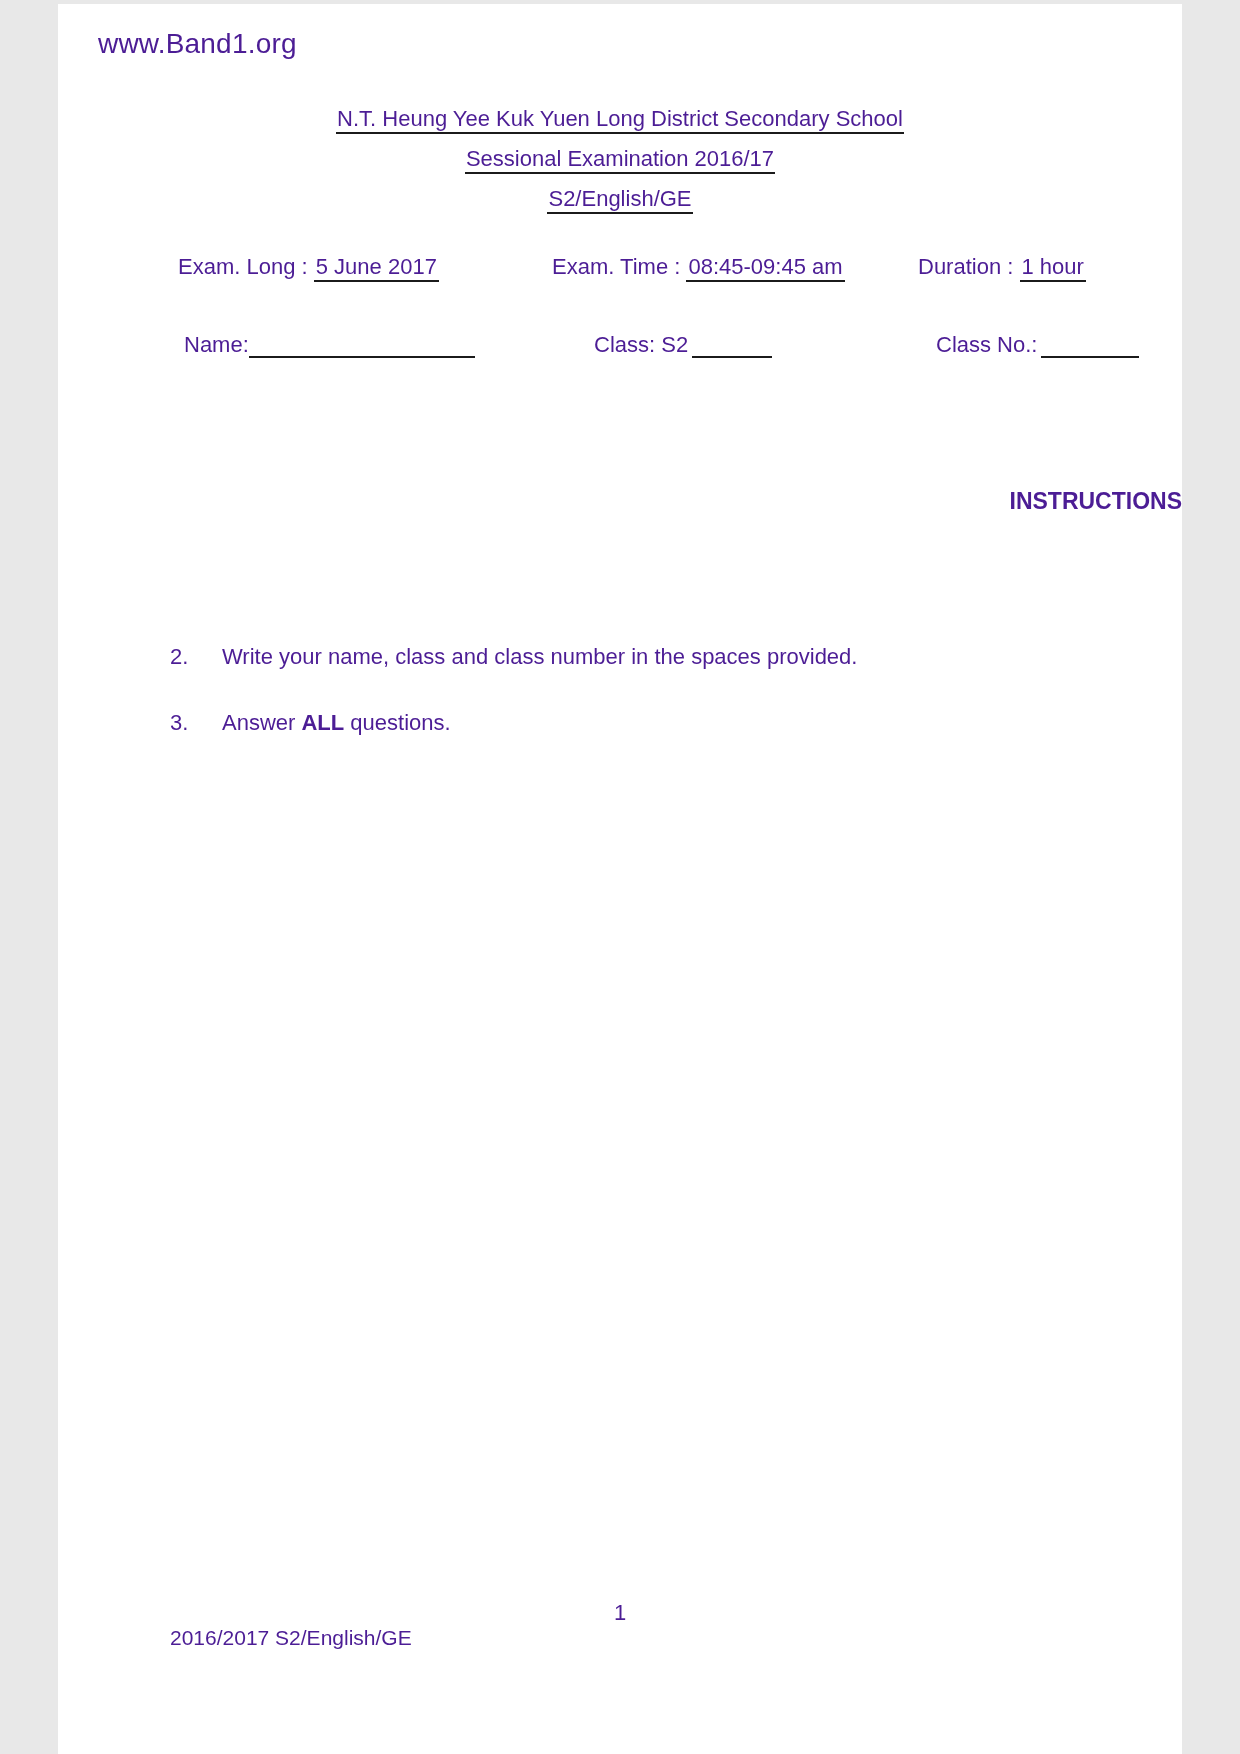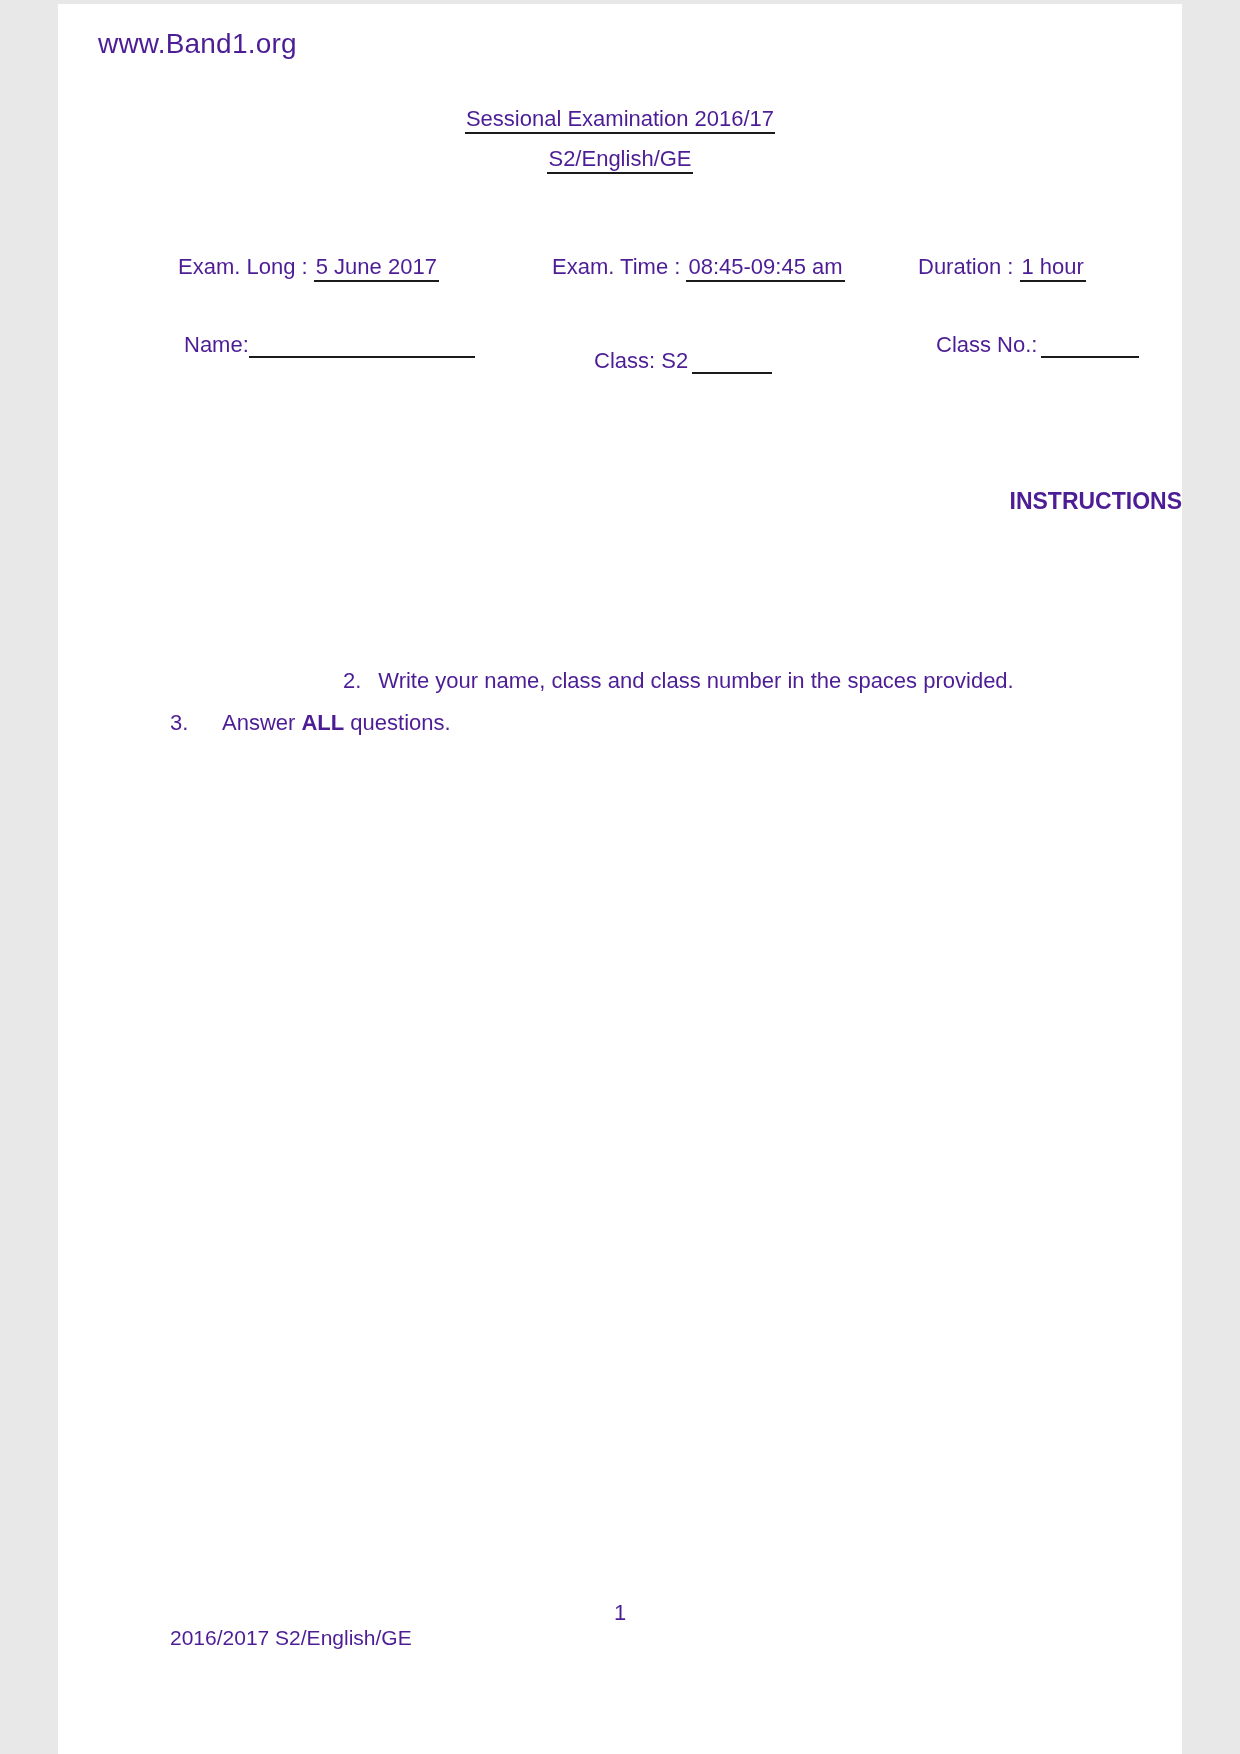--- a/index.html
+++ b/index.html
@@ -92,20 +92,23 @@
 </style>
 </head>
 <body>
 
 <div class="page">
 
   <div class="watermark">www.Band1.org</div>
 
   <div class="title-block">
     <div class="title-line">
+      <span>N.T. Heung Yee Kuk Yuen Long District Secondary School</span>
+    </div>
+    <div class="title-line">
       <span>Sessional Examination 2016/17</span>
     </div>
     <div class="title-line">
       <span>S2/English/GE</span>
     </div>
   </div>
 
   <div class="info-row">
     <span class="cell" style="left:120px; top:250px;">
       <span>Exam. Long :</span>
@@ -118,31 +121,31 @@
     <span class="cell" style="left:860px; top:250px;">
       <span>Duration :</span>
       <span class="u">1 hour</span>
     </span>
   </div>
 
   <div class="info-row">
     <span class="cell" style="left:126px; top:328px;">
       <span>Name:</span><span class="blank" style="width:226px; margin-left:0;"></span>
     </span>
-    <span class="cell" style="left:536px; top:344px;">
+    <span class="cell" style="left:536px; top:328px;">
       <span>Class: S2</span><span class="blank" style="width:80px;"></span>
     </span>
     <span class="cell" style="left:878px; top:328px;">
       <span>Class No.:</span><span class="blank" style="width:98px;"></span>
     </span>
   </div>
 
   <div class="instructions-heading">INSTRUCTIONS</div>
 
-  <div class="instruction-item" style="top:664px;text-align:center;">
+  <div class="instruction-item" style="top:640px;">
     <span class="num">2.</span><span>Write your name, class and class number in the spaces provided.</span><span class="bold"></span><span></span>
   </div>
   <div class="instruction-item" style="top:706px;">
     <span class="num">3.</span><span>Answer </span><span class="bold">ALL</span><span> questions.</span>
   </div>
 
 
   <div class="page-number">1</div>
 
   <div class="footer-code">2016/2017 S2/English/GE</div>

